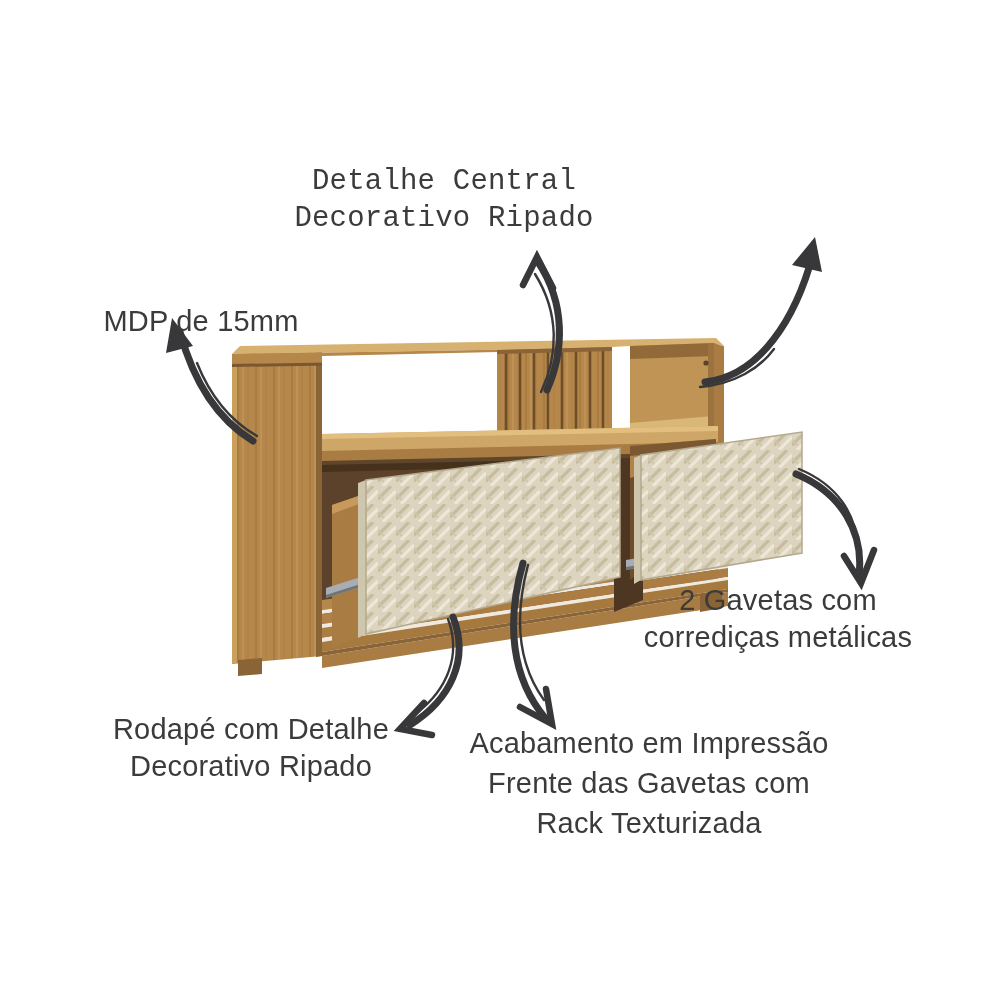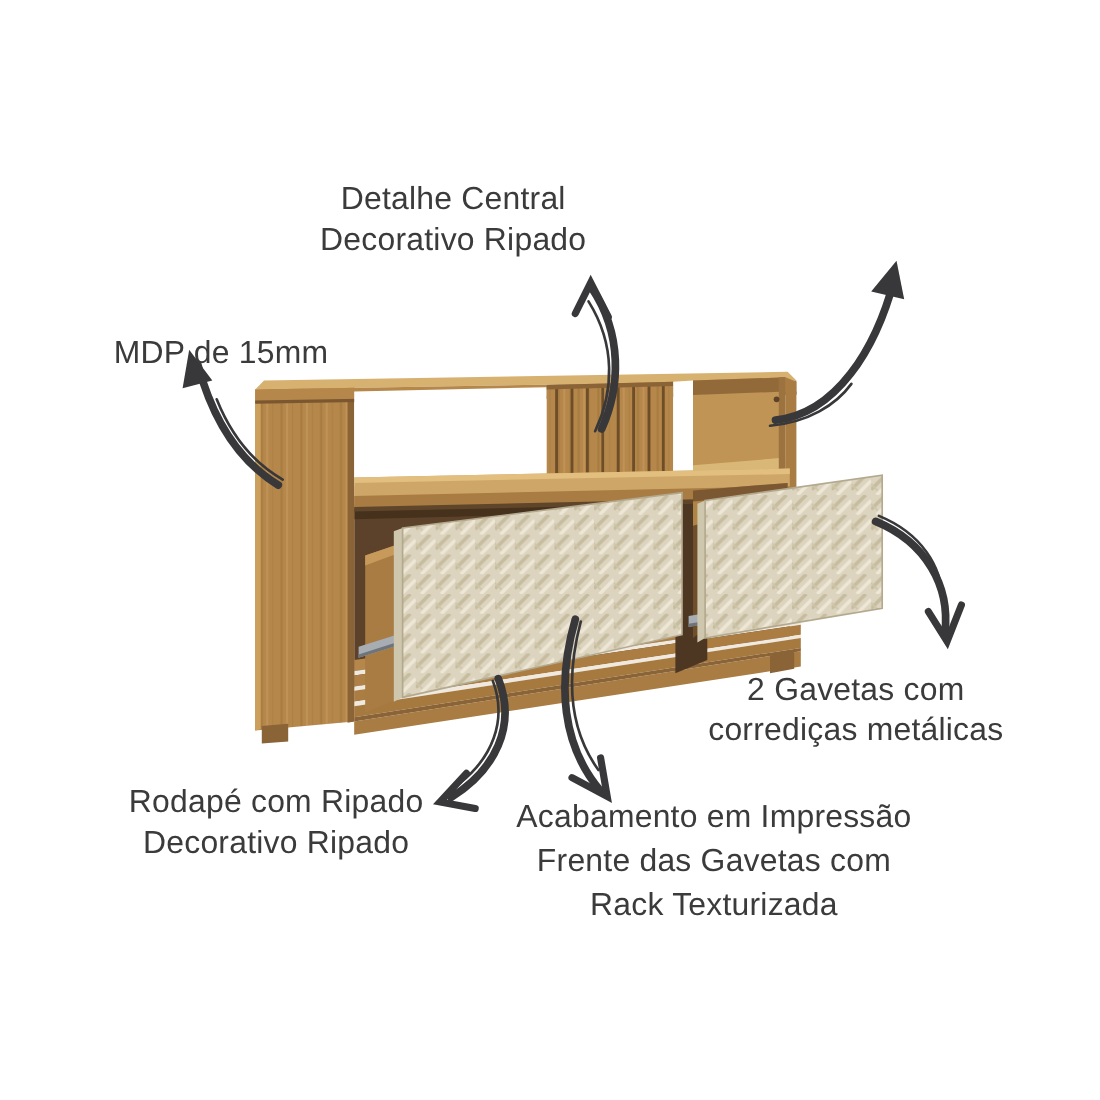--- a/index.html
+++ b/index.html
@@ -7,24 +7,24 @@
     position:relative;width:1000px;height:1000px;background:#ffffff;overflow:hidden;
     font-family:"Liberation Sans", sans-serif;
   }
   #scene{position:absolute;left:0;top:0;width:1000px;height:1000px;}
   .lbl{
     position:absolute;transform:translateX(-50%);text-align:center;
     font-size:29px;line-height:37px;color:#3b3b3b;white-space:nowrap;
     font-weight:400;letter-spacing:.2px;
   }
   .lbl .ln{display:block;}
-  #lbl-central{left:412px;top:163px;}
+  #lbl-central{left:444px;top:163px;font-family:Liberation Mono, monospace;}
   #lbl-rack{left:779px;top:163px;}
   #lbl-mdp{left:201px;top:279px;margin-top:24px;}
-  #lbl-gavetas{left:778px;top:609px;}
+  #lbl-gavetas{left:778px;top:582px;}
   #lbl-rodape{left:251px;top:711px;}
   #lbl-frente{left:649px;top:723px;line-height:40px;}
 </style>
 </head>
 <body>
 
 <div id="page">
 
   <svg id="scene" viewBox="0 0 1000 1000" aria-hidden="true">
     <defs>
@@ -177,21 +177,21 @@
   <div class="lbl" id="lbl-mdp">
     <span class="ln">MDP de 15mm</span>
   </div>
 
   <div class="lbl" id="lbl-gavetas">
     <span class="ln">2 Gavetas com</span>
     <span class="ln">corrediças metálicas</span>
   </div>
 
   <div class="lbl" id="lbl-rodape">
-    <span class="ln">Rodapé com Ripado</span>
+    <span class="ln">Rodapé com Detalhe</span>
     <span class="ln">Decorativo Ripado</span>
   </div>
 
   <div class="lbl" id="lbl-frente">
     <span class="ln">Acabamento em Impressão</span>
     <span class="ln">Frente das Gavetas com</span>
     <span class="ln">Rack Texturizada</span>
   </div>
 
 </div>

